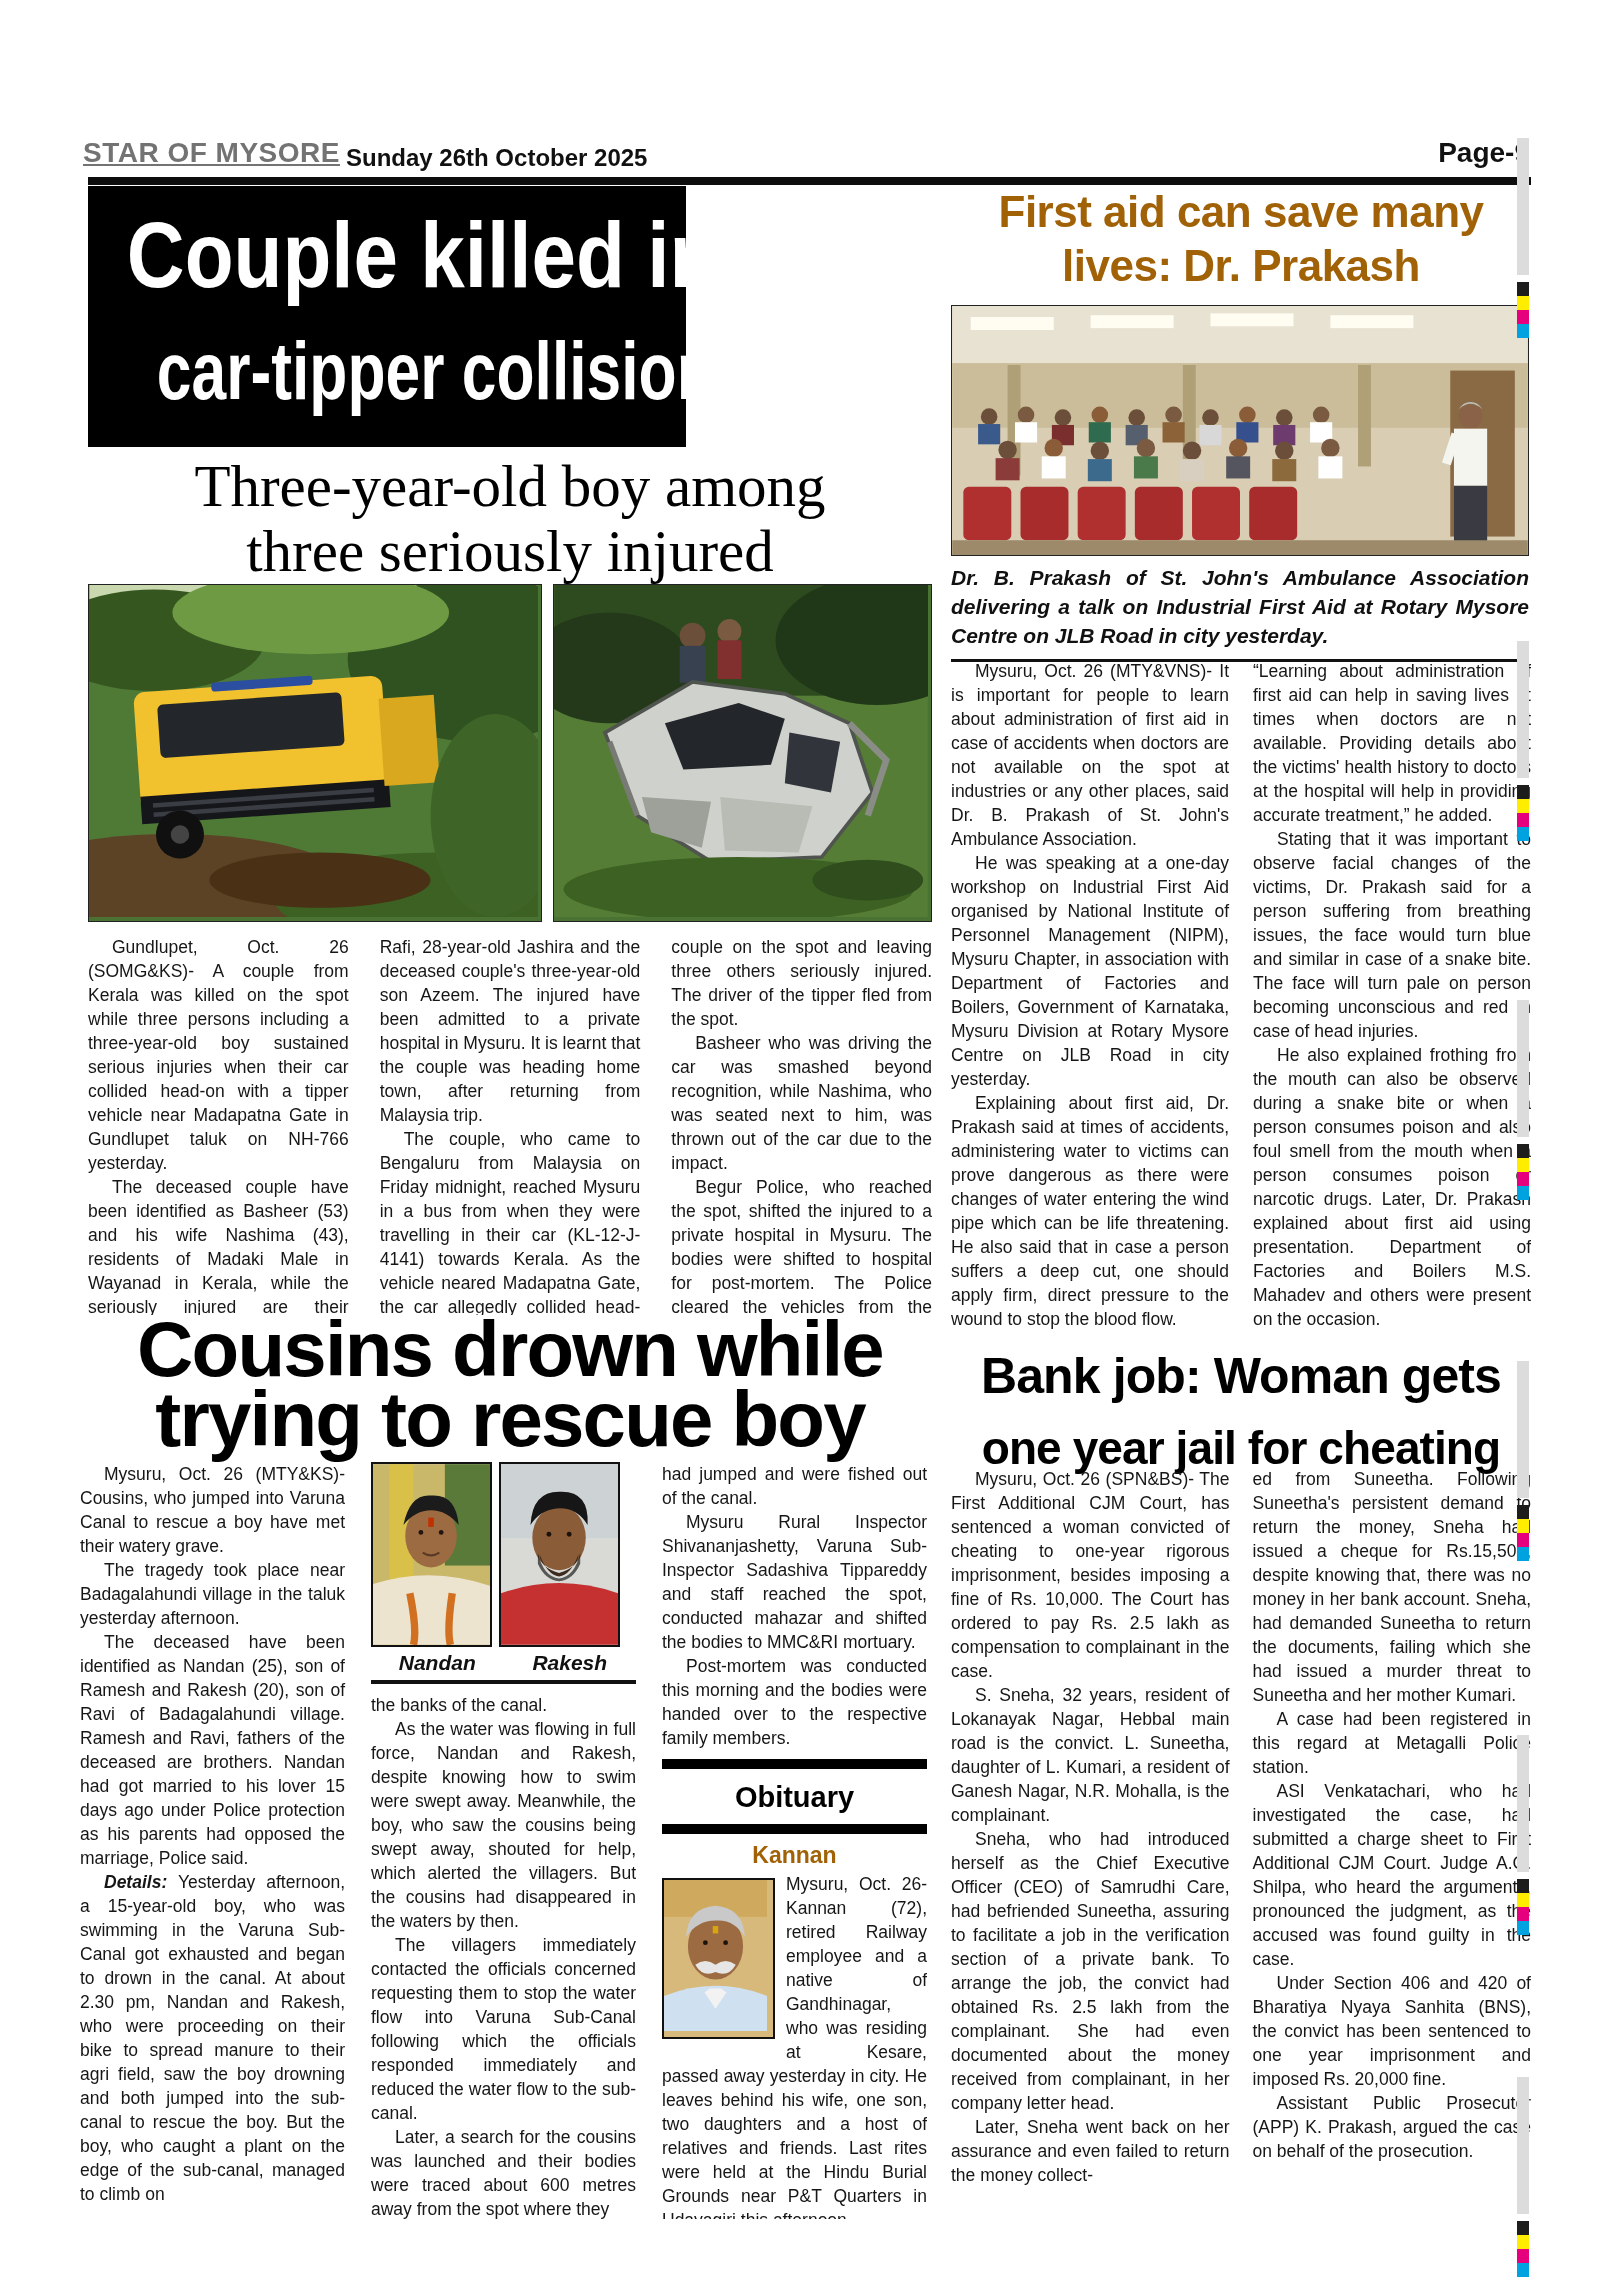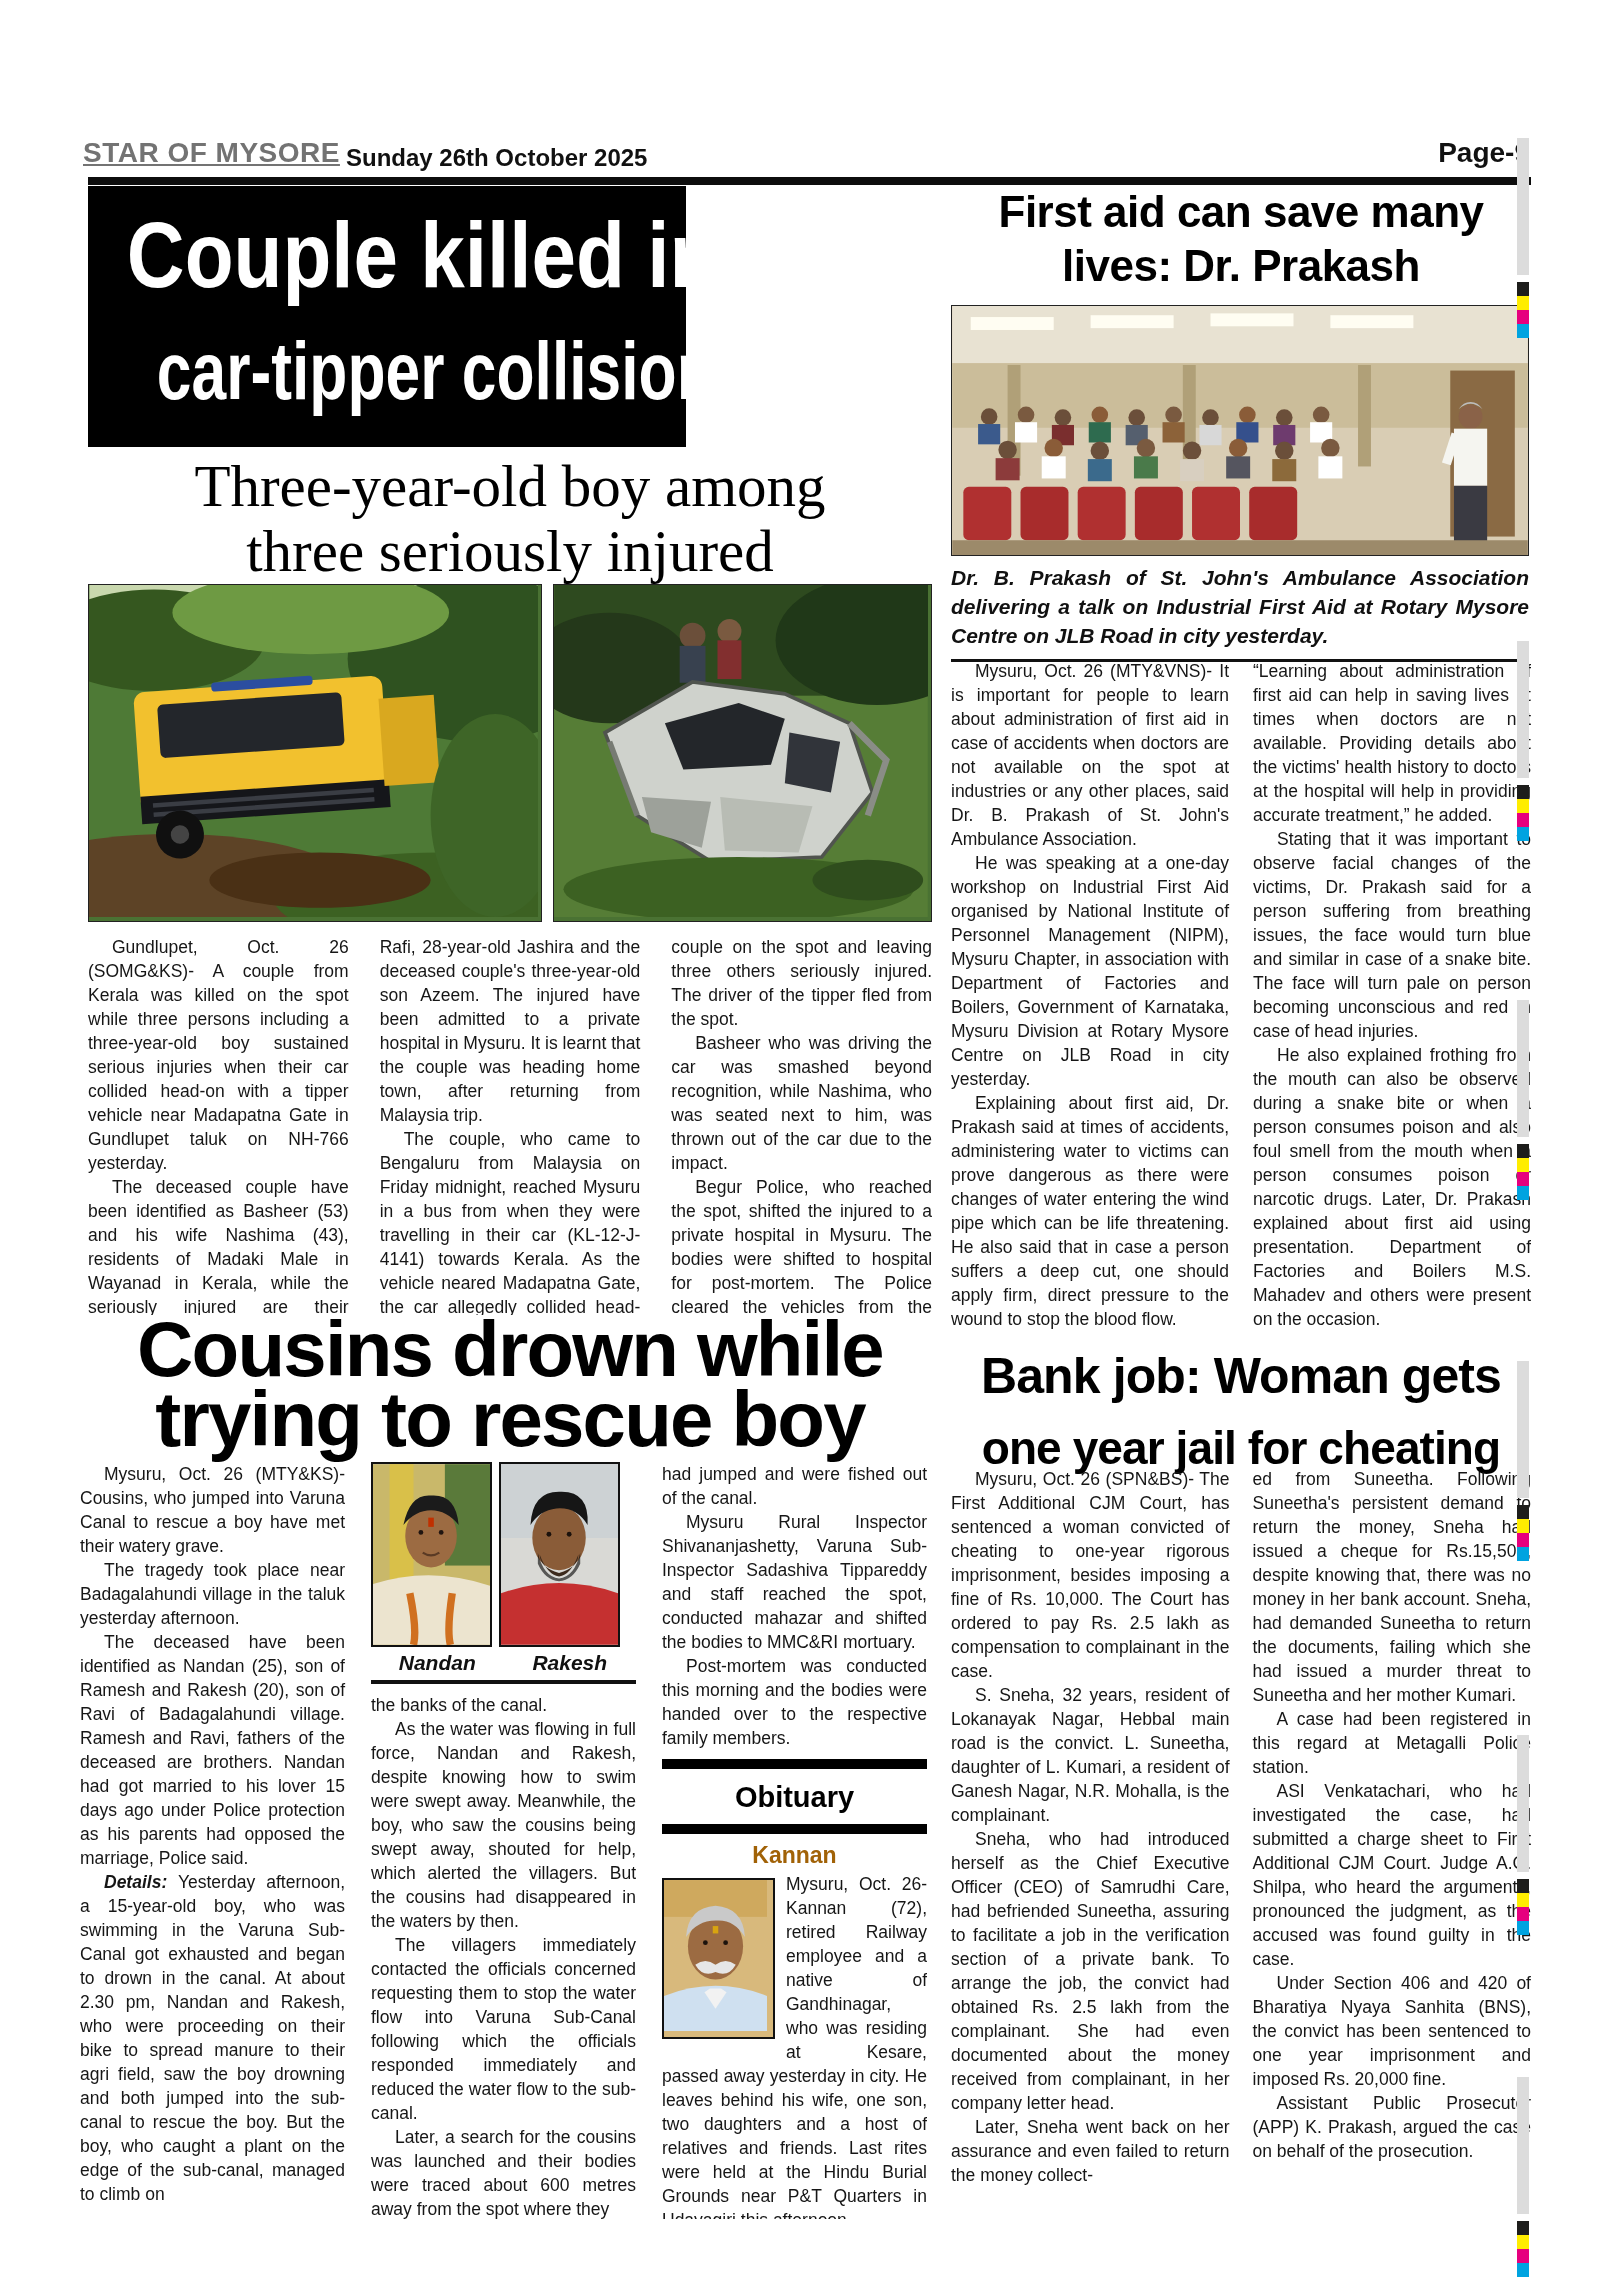--- a/index.html
+++ b/index.html
@@ -39,21 +39,21 @@
   .pcaps{display:flex;margin-top:3.7px;}
   .pcaps span{flex:1;text-align:center;font-size:21px;font-weight:bold;font-style:italic;color:#111;}
   .cap-rule{height:3.7px;background:#111;margin:5.5px 0 9.2px;}
   
   .obit-bar{height:10px;background:#000;margin:9.2px 0 5.5px;}
   .obit-bar2{height:10px;background:#000;margin:5.5px 0 7.4px;}
   .obit-title{text-align:center;font-size:29px;font-weight:bold;color:#000;line-height:44px;}
   .obit-name{text-align:center;font-size:23px;font-weight:bold;color:#a16207;margin:1.8px 0 3.7px;}
   .obit-photo{float:left;border:2.8px solid #111;width:109px;height:157px;margin:5.5px 11px 3.7px 0;overflow:hidden;background:#d8b97c;}
   
-  .fa-hl{position:absolute;left:951px;top:185px;width:580px;text-align:center;color:#000000;
+  .fa-hl{position:absolute;left:951px;top:185px;width:580px;text-align:center;color:#a16207;
          font-size:44px;font-weight:bold;line-height:54px;letter-spacing:-0.5px;}
   .fa-caption{position:absolute;left:951px;top:563px;width:578px;font-size:21px;line-height:29px;
               font-weight:bold;font-style:italic;text-align:justify;color:#111;
               border-bottom:3.7px solid #111;padding-bottom:9.2px;}
   .fa-cols{left:951px;top:659px;width:580px;height:689px;gap:24px;}
   .bj-hl{position:absolute;left:951px;top:1349px;width:580px;text-align:center;color:#000;font-weight:bold;}
   .bj-hl .l1{font-size:50px;line-height:54px;letter-spacing:-0.9px;}
   .bj-hl .l2{font-size:46px;line-height:52px;letter-spacing:-0.9px;margin-top:19px;}
   .bj-cols{left:951px;top:1467px;width:580px;height:759px;gap:23px;}
   

